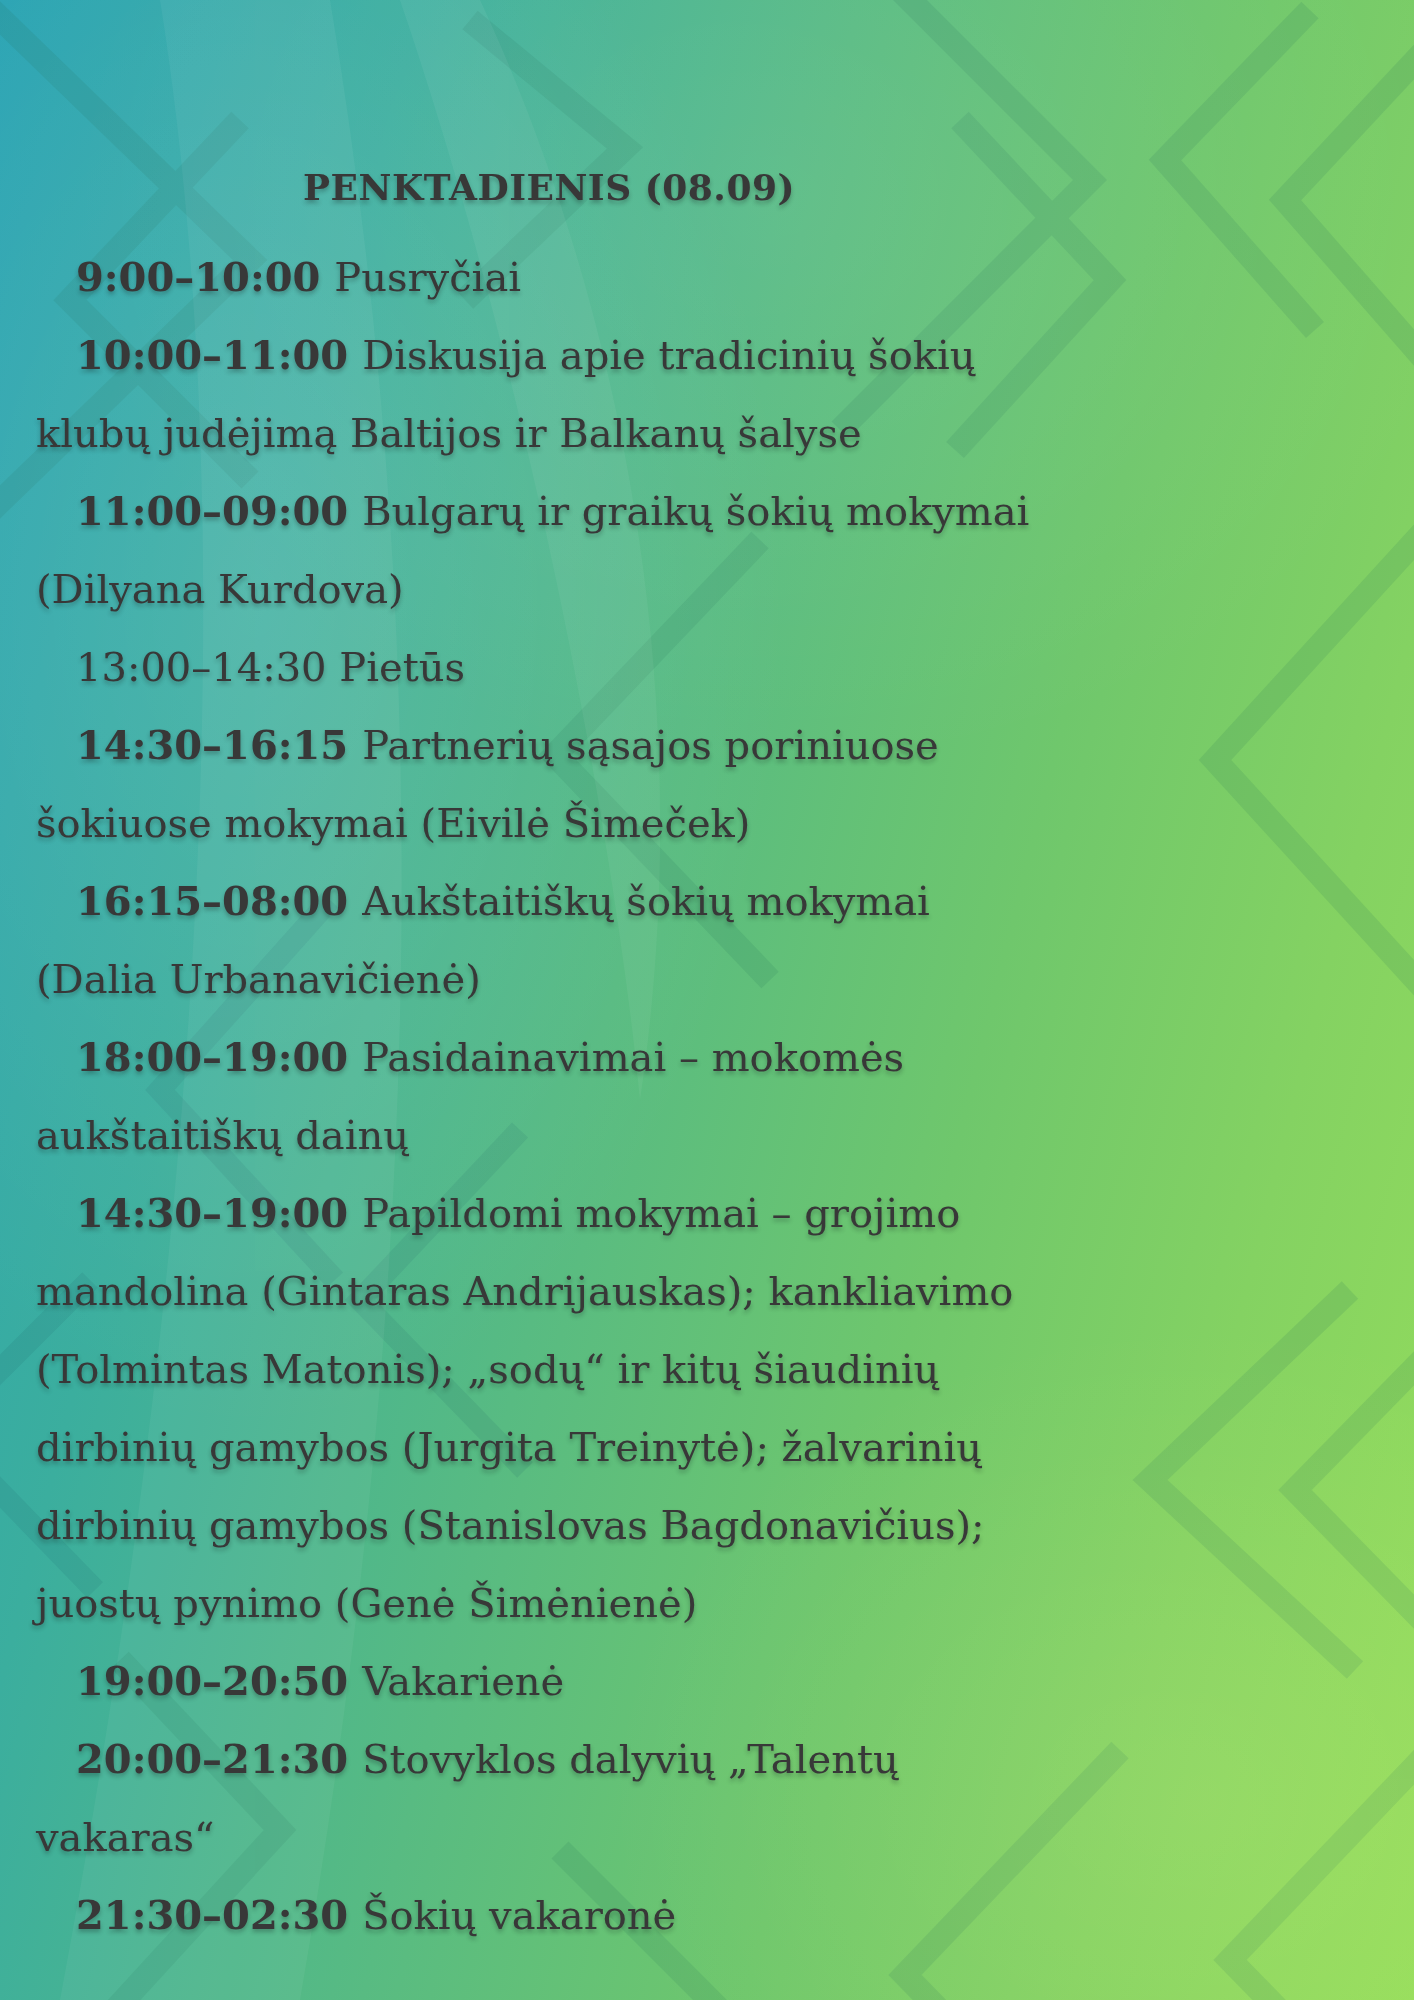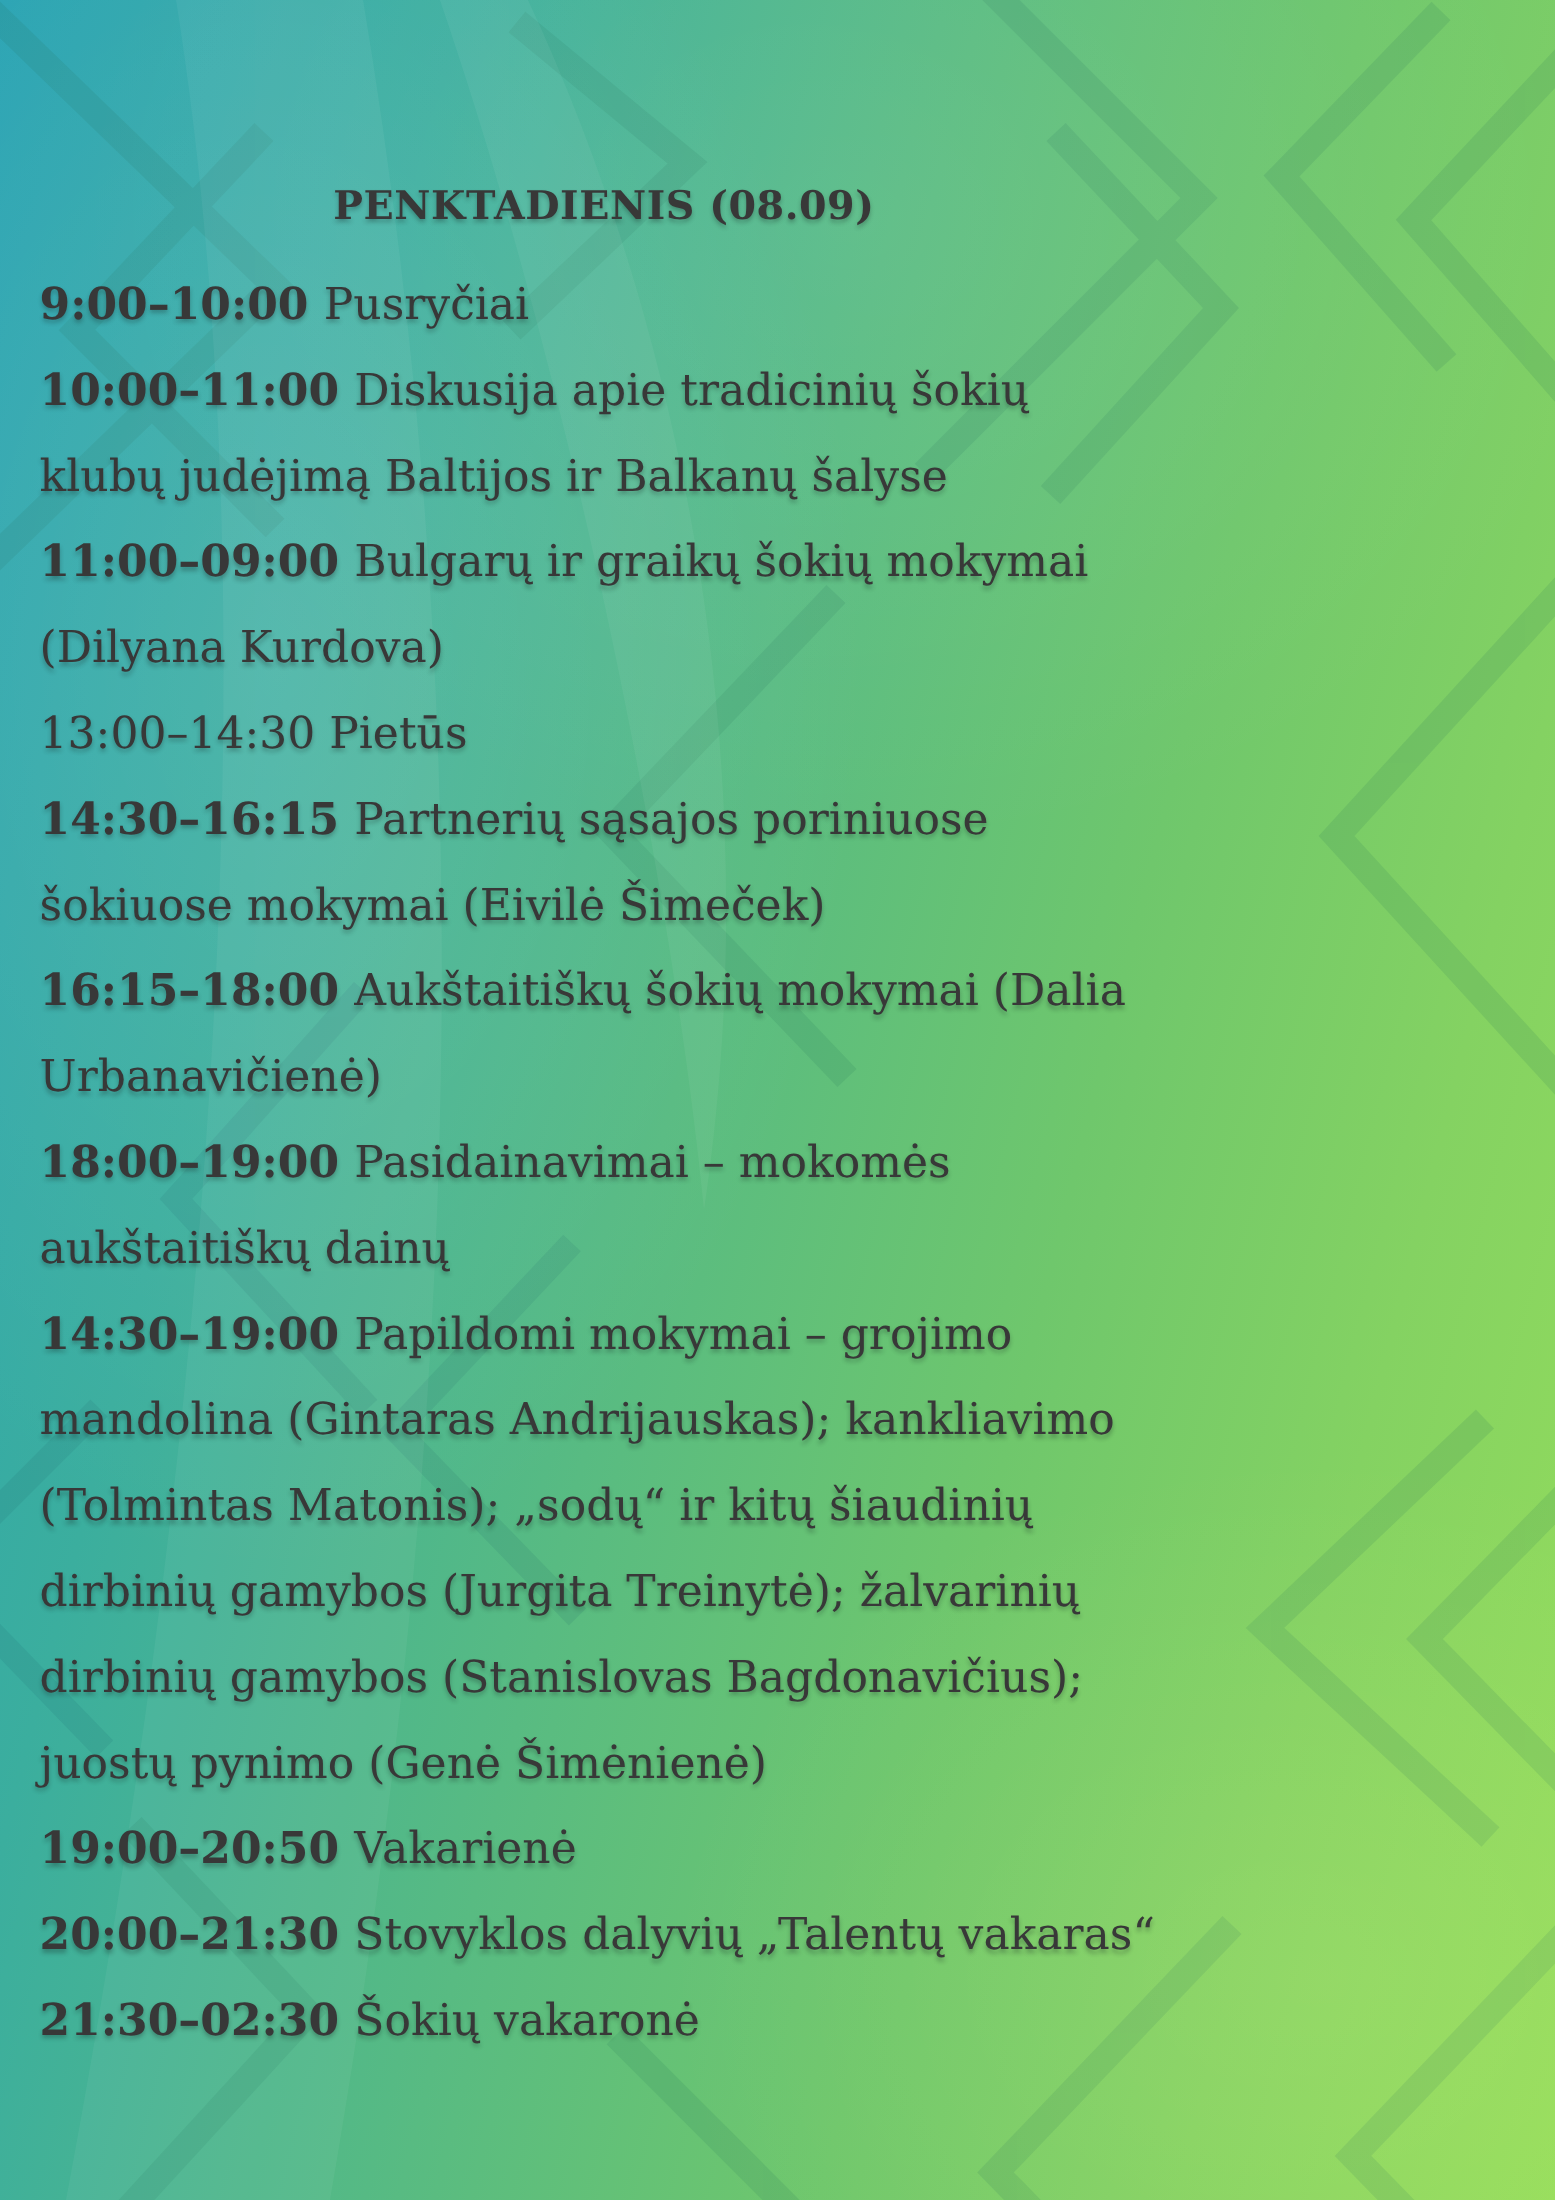--- a/index.html
+++ b/index.html
@@ -42,20 +42,21 @@
   .title {
     text-align: center;
     font-weight: bold;
     font-size: 36px;
     letter-spacing: 0.5px;
     margin-bottom: 12px;
   }
   .row { }
   .time {
     font-weight: bold;
+    margin-left: 40px;
   }
   .time.regular {
     font-weight: normal;
   }
   .time::after {
     content: " ";
   }
 </style>
 </head>
 <body>
@@ -94,19 +95,19 @@
 <div class="sheen"></div>
 
 <div class="content">
   <div class="title">PENKTADIENIS (08.09)</div>
 
   <div class="row"><span class="time">9:00–10:00</span><span class="activity">Pusryčiai</span></div>
   <div class="row"><span class="time">10:00–11:00</span><span class="activity">Diskusija apie tradicinių šokių klubų judėjimą Baltijos ir Balkanų šalyse</span></div>
   <div class="row"><span class="time">11:00–09:00</span><span class="activity">Bulgarų ir graikų šokių mokymai (Dilyana Kurdova)</span></div>
   <div class="row"><span class="time regular">13:00–14:30</span><span class="activity">Pietūs</span></div>
   <div class="row"><span class="time">14:30–16:15</span><span class="activity">Partnerių sąsajos poriniuose šokiuose mokymai (Eivilė Šimeček)</span></div>
-  <div class="row"><span class="time">16:15–18:00</span><span class="activity">Aukštaitiškų šokių mokymai (Dalia Urbanavičienė)</span></div>
+  <div class="row"><span class="time">16:15–08:00</span><span class="activity">Aukštaitiškų šokių mokymai (Dalia Urbanavičienė)</span></div>
   <div class="row"><span class="time">18:00–19:00</span><span class="activity">Pasidainavimai – mokomės aukštaitiškų dainų</span></div>
   <div class="row"><span class="time">14:30–19:00</span><span class="activity">Papildomi mokymai – grojimo mandolina (Gintaras Andrijauskas); kankliavimo (Tolmintas Matonis); „sodų“ ir kitų šiaudinių dirbinių gamybos (Jurgita Treinytė); žalvarinių dirbinių gamybos (Stanislovas Bagdonavičius); juostų pynimo (Genė Šimėnienė)</span></div>
   <div class="row"><span class="time">19:00–20:50</span><span class="activity">Vakarienė</span></div>
   <div class="row"><span class="time">20:00–21:30</span><span class="activity">Stovyklos dalyvių „Talentų vakaras“</span></div>
   <div class="row"><span class="time">21:30–02:30</span><span class="activity">Šokių vakaronė</span></div>
 </div>
 
 </body></html>

